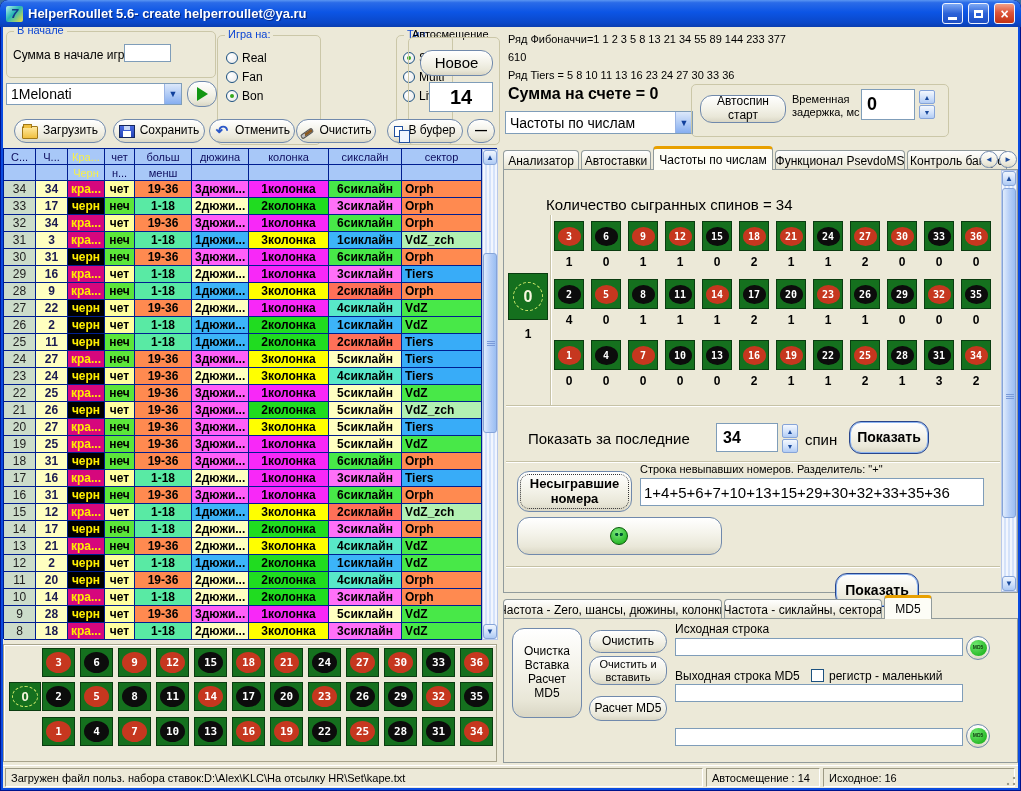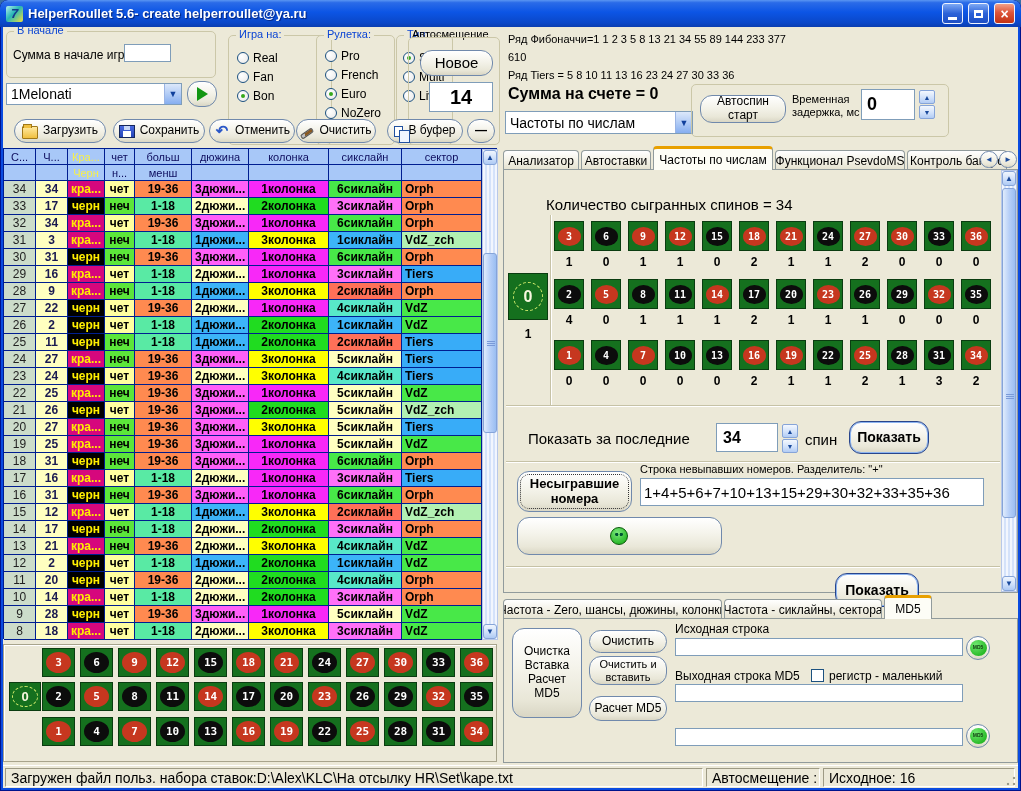--- a/index.html
+++ b/index.html
@@ -87,21 +87,21 @@
   
   .tabbar{position:absolute;display:flex;align-items:flex-end;}
   .tab{height:20px;padding:0 6px;background:linear-gradient(180deg,#ffffff,#f2f0e4 55%,#e4e1cf);border:1px solid #919b9c;border-bottom:none;border-radius:4px 4px 0 0;display:flex;align-items:center;justify-content:center;font-size:12px;margin-right:2px;white-space:nowrap;overflow:hidden;color:#000;flex:none;}
   .tab.active{background:#fdfdf6;height:24px;border-top:3px solid #e8a000;z-index:3;}
   .panel{position:absolute;border:1px solid #919b9c;background:#ece9d8;}
   .groove{position:absolute;height:0;border-top:1px solid #c6c2a6;border-bottom:1px solid #fff;}
   .vgroove{position:absolute;width:0;border-left:1px solid #c6c2a6;border-right:1px solid #fff;}
 
   
   .status{position:absolute;left:0;right:0;bottom:0;height:23px;background:#ece9d8;border-top:1px solid #fff;}
-  .st-sec{position:absolute;top:2px;height:19px;border:1px solid;border-color:#9d9a84 #fff #fff #9d9a84;font-size:14px;display:flex;align-items:center;padding:0 5px;white-space:nowrap;overflow:hidden;color:#000;}
+  .st-sec{position:absolute;top:2px;height:19px;border:1px solid;border-color:#9d9a84 #fff #fff #9d9a84;font-size:11px;display:flex;align-items:center;padding:0 5px;white-space:nowrap;overflow:hidden;color:#000;}
   .grip-dots{position:absolute;right:1px;bottom:1px;width:12px;height:12px;
     background:radial-gradient(circle at 9px 3px,#9a9a8a 1.2px,transparent 1.6px),radial-gradient(circle at 9px 9px,#9a9a8a 1.2px,transparent 1.6px),radial-gradient(circle at 3px 9px,#9a9a8a 1.2px,transparent 1.6px);}
 
   .md5-ic{width:24px;height:24px;}
   .md5-ball{width:17px;height:16px;border-radius:50%;background:radial-gradient(circle at 35% 30%,#70e870,#0ca80c);color:#103c10;font-size:5px;font-weight:bold;display:flex;align-items:center;justify-content:center;}
   .smiley{width:18px;height:18px;border-radius:50%;flex:none;
     background:radial-gradient(circle at 36% 40%,#053 1.4px,transparent 1.9px),radial-gradient(circle at 64% 40%,#053 1.4px,transparent 1.9px),radial-gradient(circle at 40% 30%,#7ce87c,#0ca80c);border:1px solid #085808;}
   .bigval{position:absolute;background:#fff;border:1px solid #7f9db9;display:flex;align-items:center;justify-content:center;font-weight:bold;}
 </style>
 </head>
@@ -130,55 +130,34 @@
       <input class="inp" style="left: 117px; top: 12px; width: 47px; height: 18px;" value="">
     </div>
     <div class="combo" style="left:3px;top:56px;width:176px;height:22px;">
       <span class="cv">1Melonati</span>
       <span class="cb">▼</span>
     </div>
     <div class="xbtn" style="left:184px;top:54px;width:30px;height:26px;">
         <span class="ic-play"></span>
       </div>
 
-    <div class="gbox" style="left:225px;top:8px;width:104px;height:110px;">
+    <div class="gbox" style="left:214px;top:8px;width:104px;height:110px;">
       <span class="legend">Игра на:</span>
       <div id="rg-igra" style="position:absolute;left:8px;top:12px;">
           <div class="radio-row">
             <span class="radio"></span>
             <span>Real</span>
           </div>
           <div class="radio-row">
             <span class="radio"></span>
             <span>Fan</span>
           </div>
           <div class="radio-row">
             <span class="radio sel"></span>
             <span>Bon</span>
-          </div>
-        </div>
-    </div>
-    <div class="gbox" style="left:313px;top:8px;width:79px;height:110px;">
-      <span class="legend">Рулетка:</span>
-      <div id="rg-rul" style="position:absolute;left:8px;top:10px;">
-          <div class="radio-row">
-            <span class="radio"></span>
-            <span>Pro</span>
-          </div>
-          <div class="radio-row">
-            <span class="radio"></span>
-            <span>French</span>
-          </div>
-          <div class="radio-row">
-            <span class="radio sel"></span>
-            <span>Euro</span>
-          </div>
-          <div class="radio-row">
-            <span class="radio"></span>
-            <span>NoZero</span>
           </div>
         </div>
     </div>
     <div class="gbox" style="left:396px;top:8px;width:1px;height:1px;border:none;"></div>
     <div class="gbox" style="left:396px;top:8px;width:0;height:0;border:none;"></div>
     <div class="gbox" style="left:396px;top:8px;width:57px;height:110px;left:393px;">
       <span class="legend">Тип:</span>
       <div id="rg-tip" style="position:absolute;left:6px;top:12px;">
           <div class="radio-row">
             <span class="radio sel"></span>

